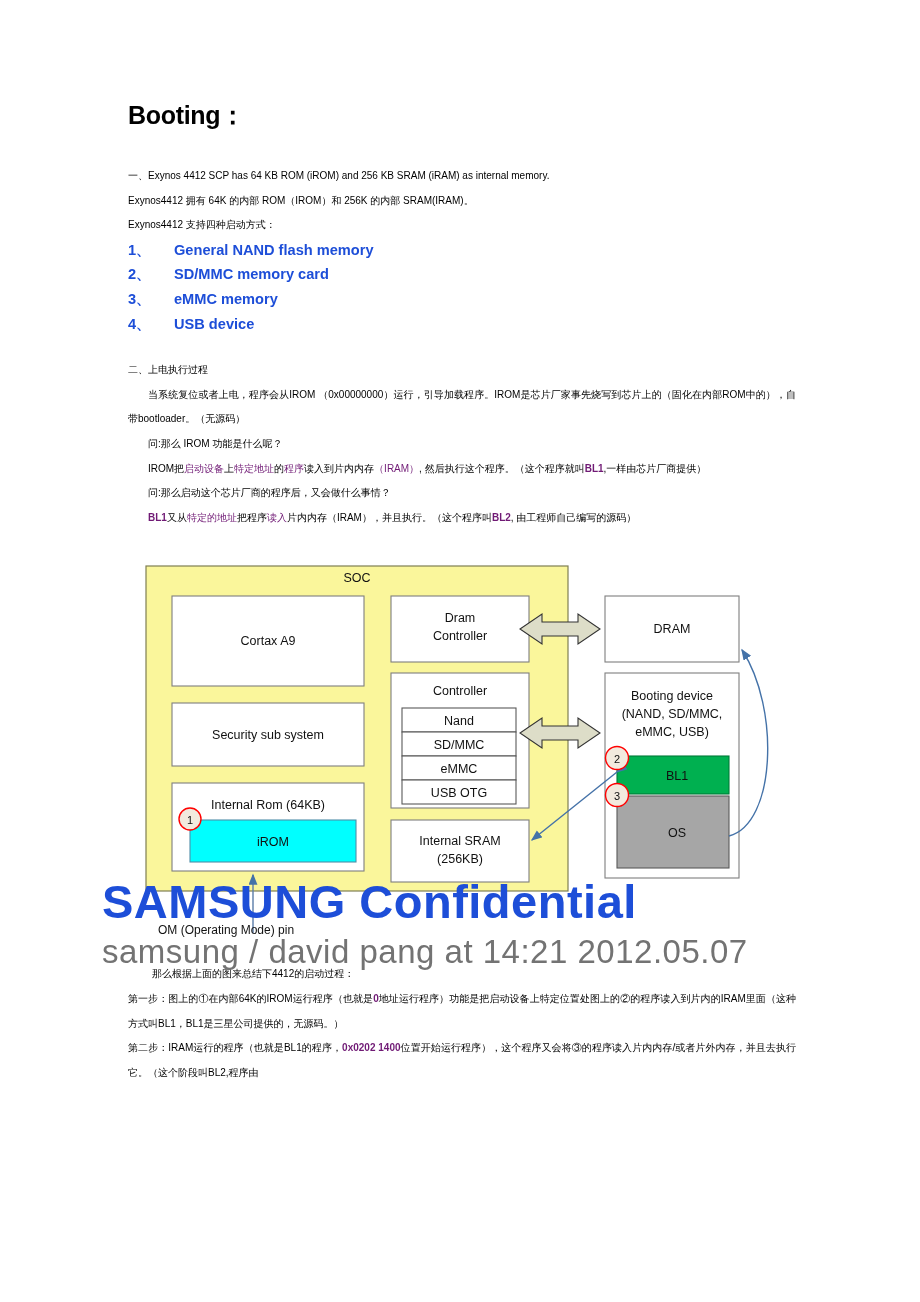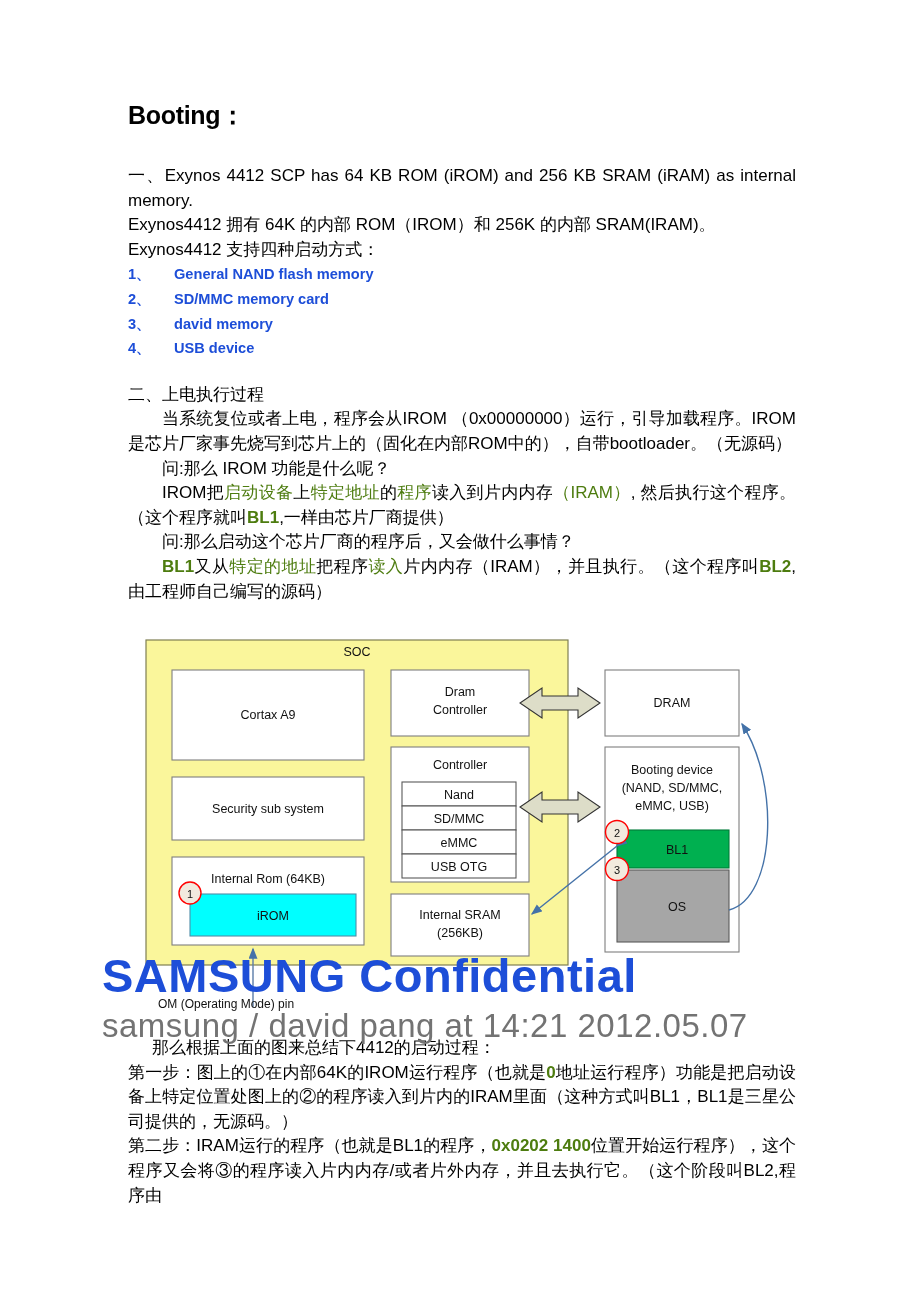--- a/index.html
+++ b/index.html
@@ -32,29 +32,29 @@
     font-size: 25px;
     font-weight: bold;
     letter-spacing: -0.3px;
     margin: 0;
     padding-top: 100px;
     line-height: 1.2;
   }
 
   
   .para {
-    font-size: 17px;
+    font-size: 10px;
     line-height: 24.6px;
     margin: 0;
     text-align: justify;
     text-justify: inter-ideograph;
   }
   .block-en { margin-top: 34px; }
   .indent2 { text-indent: 2em; }
-  .red { color: #4d7c0f; }
+  .red { color: #701a75; }
   .bold { font-weight: bold; }
 
   
   .redlist { margin: 0; padding: 0; list-style: none; }
   .redlist li {
     color: #1d4ed8;
     font-size: 14.6px;
     line-height: 24.6px;
     font-weight: bold;
   }
@@ -122,21 +122,21 @@
 
     <div class="block-en">
       <p class="para">一、Exynos 4412 SCP has 64 KB ROM (iROM) and 256 KB SRAM (iRAM) as internal memory.</p>
       <p class="para">Exynos4412 拥有  64K 的内部  ROM（IROM）和  256K 的内部  SRAM(IRAM)。</p>
       <p class="para">Exynos4412 支持四种启动方式：</p>
     </div>
 
     <ul class="redlist">
       <li><span class="num">1、</span><span>General NAND flash memory</span></li>
       <li><span class="num">2、</span><span>SD/MMC memory card</span></li>
-      <li><span class="num">3、</span><span>david memory</span></li>
+      <li><span class="num">3、</span><span>eMMC memory</span></li>
       <li><span class="num">4、</span><span>USB device</span></li>
     </ul>
 
     <p class="para sec2">二、上电执行过程</p>
 
     <p class="para indent2">当系统复位或者上电，程序会从IROM  （0x00000000）运行，引导加载程序。IROM是芯片厂家事先烧写到芯片上的（固化在内部ROM中的），自带bootloader。（无源码）</p>
 
     <p class="para indent2">问:那么  IROM 功能是什么呢？</p>
 
     <p class="para indent2">

